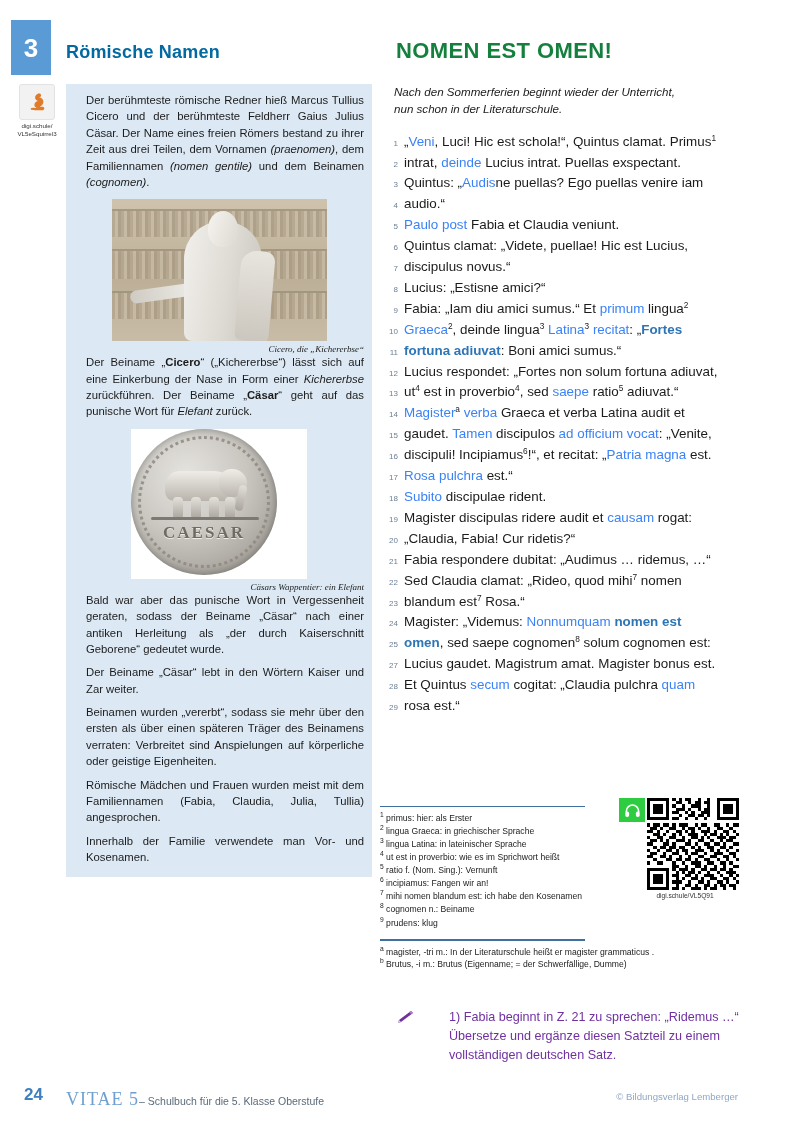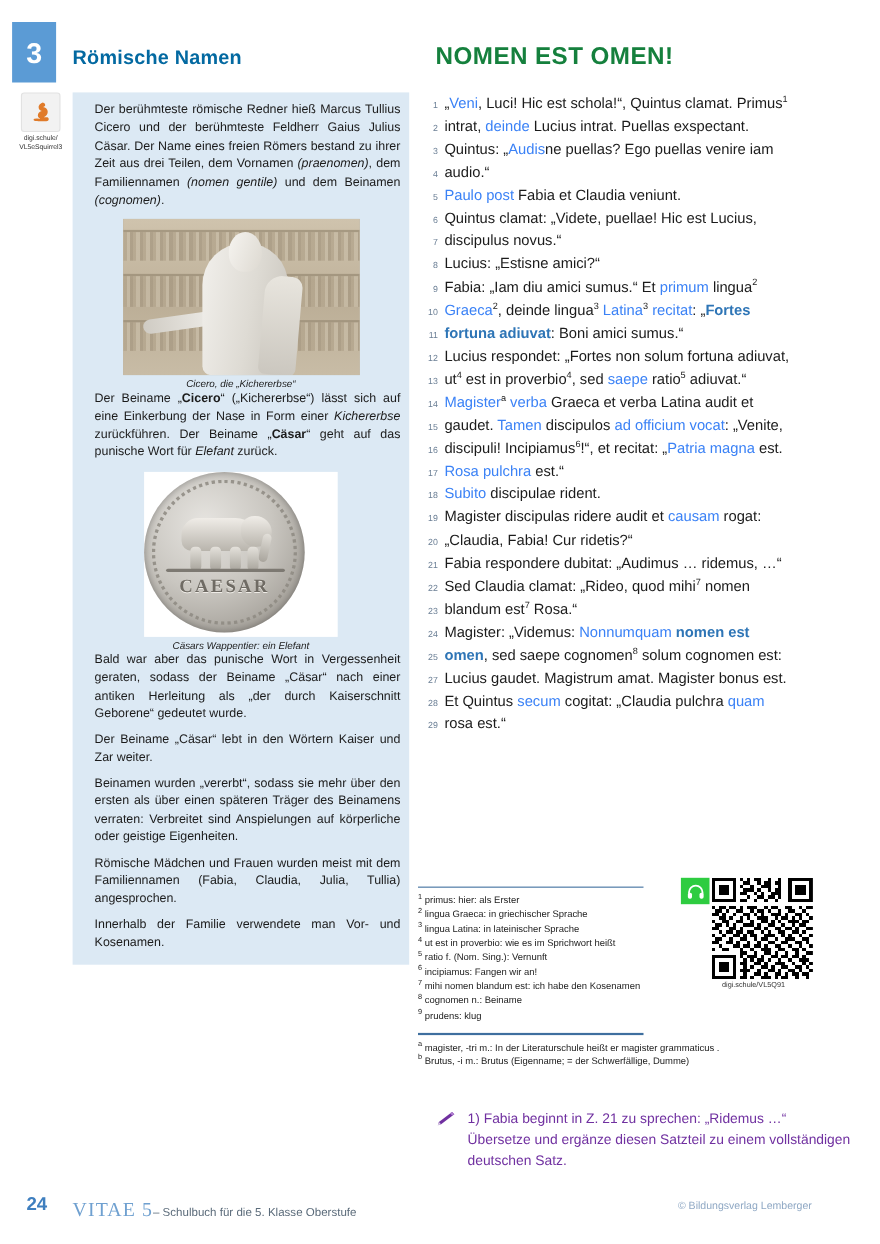--- a/index.html
+++ b/index.html
@@ -59,21 +59,21 @@
   }
   .info-col p + p{margin-top:7px;}
   .info-col i{font-style:italic;}
   .info-col b{font-weight:bold;}
 
   .figure{margin:9px 0 0 0;text-align:center;}
   .figure .img{
     display:block;margin:0 auto;border:0;
   }
   .figure .cap{
-    font-size:9px;font-style:italic;color:#1b1b1b;margin-top:3px;text-align:center;
+    font-size:9px;font-style:italic;color:#1b1b1b;margin-top:3px;text-align:right;font-family:Liberation Serif, serif;
   }
 
   
   .statue-img{
     width:215px;height:142px;position:relative;overflow:hidden;background:#b9ab93;
   }
   .statue-img .wall{
     position:absolute;inset:0;
     background:
       linear-gradient(180deg,#cfc3ad 0%,#c3b69f 38%,#b8aa92 39%,#c8bca6 100%);
@@ -196,21 +196,21 @@
   }
   .qr-code{
     margin-left:28px;width:92px;height:92px;background:#fff;
   }
   .qr-caption{font-size:6.6px;color:#333;margin-top:2px;margin-left:12px;}
 
   
   .task{
     position:absolute;left:396px;top:1008px;width:400px;
   }
-  .task-row{display:flex;align-items:flex-start;}
+  .task-row{display:flex;align-items:flex-start;gap:24px;}
   .pencil{
     width:22px;height:14px;margin-right:7px;flex:0 0 auto;margin-top:3px;
   }
   .task-text{
     font-size:12.6px;line-height:1.5;color:#7030a0;
   }
 
   
   .footer{position:absolute;left:0;top:1085px;width:800px;height:30px;}
   .pageno{
@@ -311,20 +311,24 @@
       körperliche oder geistige Eigenheiten.</p>
 
     <p class="tight">Römische Mädchen und Frauen wurden meist mit
       dem Familiennamen (Fabia, Claudia, Julia, Tullia) angesprochen.</p>
 
     <p>Innerhalb der Familie verwendete man Vor- und
       Kosenamen.</p>
   </div>
 
   <div class="text-col">
+    <div class="intro">
+      <span>Nach den Sommerferien beginnt wieder der Unterricht,</span><br>
+      <span>nun schon in der Literaturschule.</span>
+    </div>
     <div class="latin-lines" id="latin-lines">
         <div class="lline">
           <span class="lnum">1</span>
           <span class="ltxt">„<span class="v">Veni</span>, Luci! Hic est schola!“, Quintus clamat. Primus<sup>1</sup></span>
         </div>
         <div class="lline">
           <span class="lnum">2</span>
           <span class="ltxt">intrat, <span class="v">deinde</span> Lucius intrat. Puellas exspectant.</span>
         </div>
         <div class="lline">

